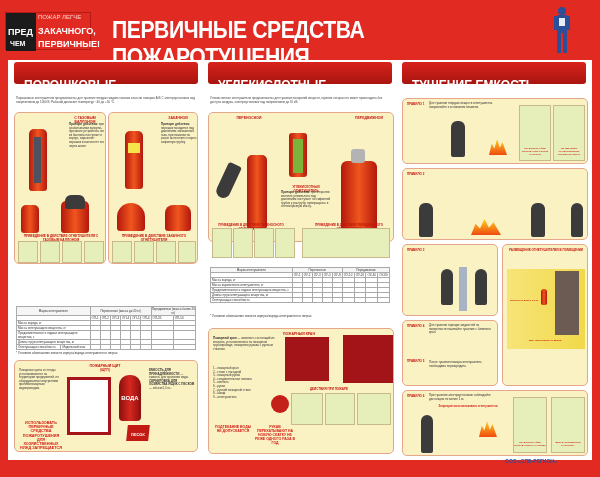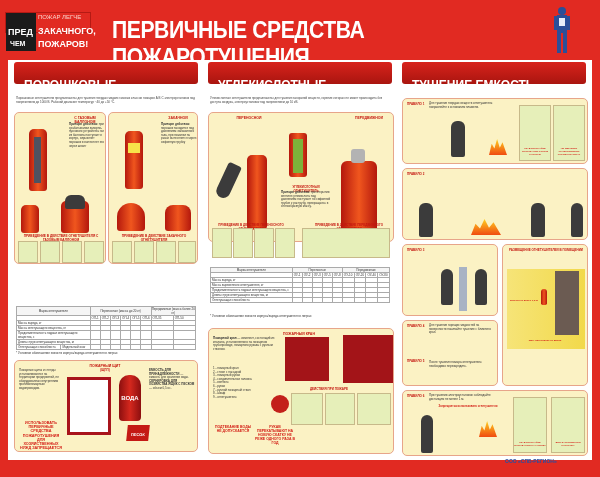--- a/index.html
+++ b/index.html
@@ -1,18 +1,18 @@
 <!DOCTYPE html>
 <html><head>
 <meta charset="utf-8">
 <style>
 *{box-sizing:border-box;margin:0;padding:0}
 body{width:600px;height:477px;background:#e12a22;font-family:"Liberation Sans",sans-serif;overflow:hidden;position:relative}
 .header{position:absolute;left:0;top:0;width:600px;height:58px;background:#e12a22}
-.logo{position:absolute;left:5px;top:12px;width:86px;height:21px;background:#e12a22;border:1px solid #b51a14}
+.logo{position:absolute;left:5px;top:12px;width:86px;height:38px;background:#e12a22;border:1px solid #b51a14}
 .logo .blk{position:absolute;left:0;top:0;width:30px;height:38px;background:#1b1b1b}
 .logo .l1{position:absolute;left:32px;top:1px;font-size:6px;color:#f8d0c8}
 .logo .pre{position:absolute;left:2px;top:14px;font-size:9px;font-weight:bold;color:#fff}
 .logo .l2{position:absolute;left:32px;top:13px;font-size:9px;font-weight:bold;color:#fff}
 .logo .chem{position:absolute;left:4px;top:27px;font-size:7px;font-weight:bold;color:#fff}
 .logo .l3{position:absolute;left:32px;top:26px;font-size:9px;font-weight:bold;color:#fff}
 .title{position:absolute;left:112px;top:17px;font-size:23px;font-weight:bold;color:#fff;letter-spacing:-0.5px;transform:scaleX(0.92);transform-origin:left}
 .mascot{position:absolute;left:548px;top:6px;width:28px;height:50px}
 .panel{position:absolute;top:60px;height:400px;background:#fff}
 .p1{left:8px;width:196px}
@@ -36,21 +36,21 @@
 </head>
 <body>
 
 <div class="header">
   <div class="logo">
     <div class="blk"></div>
     <span class="l1">ПОЖАР ЛЕГЧЕ</span>
     <span class="pre">ПРЕД</span>
     <span class="l2">ЗАКАЧНОГО,</span>
     <span class="chem">ЧЕМ</span>
-    <span class="l3">ПОЖАРОВ!</span>
+    <span class="l3">ПЕРВИЧНЫЕ!</span>
   </div>
   <div class="title">ПЕРВИЧНЫЕ СРЕДСТВА ПОЖАРОТУШЕНИЯ</div>
   <svg class="mascot" viewBox="0 0 28 50">
     <circle cx="14" cy="5" r="4" fill="#2b4f98"></circle>
     <rect x="9" y="9" width="10" height="18" fill="#2b4f98"></rect>
     <rect x="6" y="10" width="3" height="14" fill="#2b4f98"></rect>
     <rect x="19" y="10" width="3" height="14" fill="#2b4f98"></rect>
     <rect x="9" y="27" width="4" height="20" fill="#2b4f98"></rect>
     <rect x="15" y="27" width="4" height="20" fill="#2b4f98"></rect>
     <rect x="11" y="12" width="6" height="8" fill="#e8eef8"></rect>

